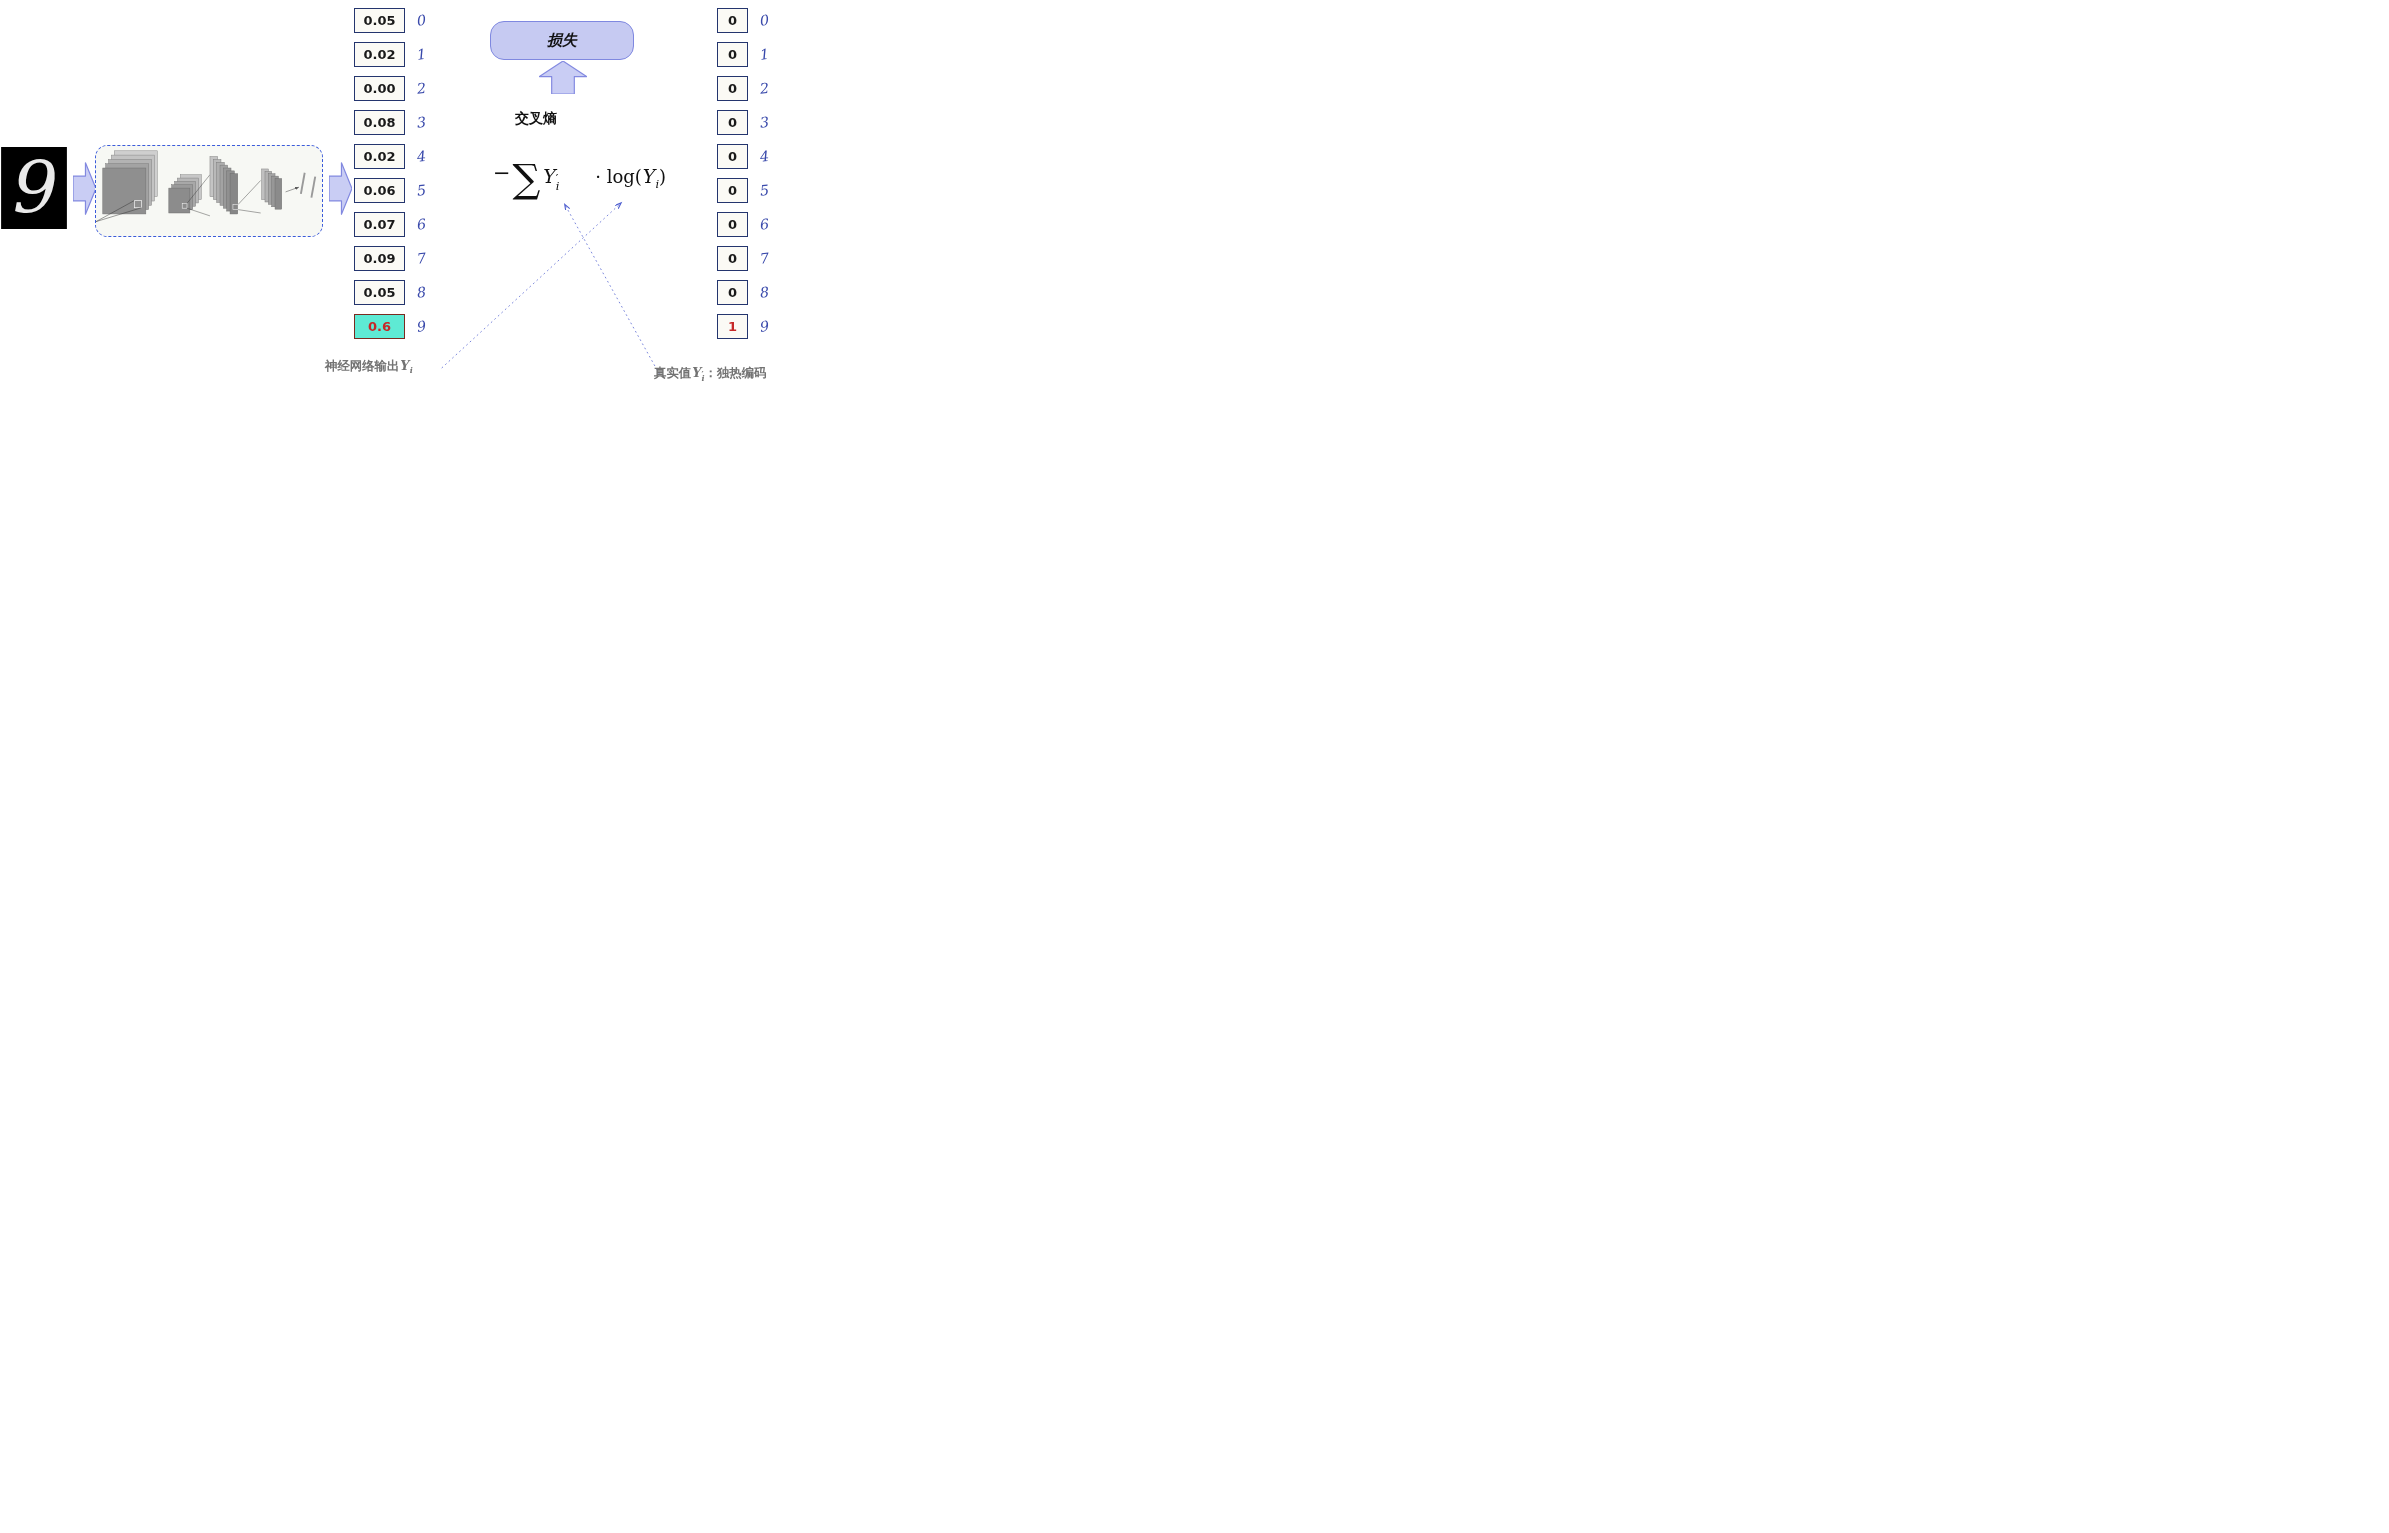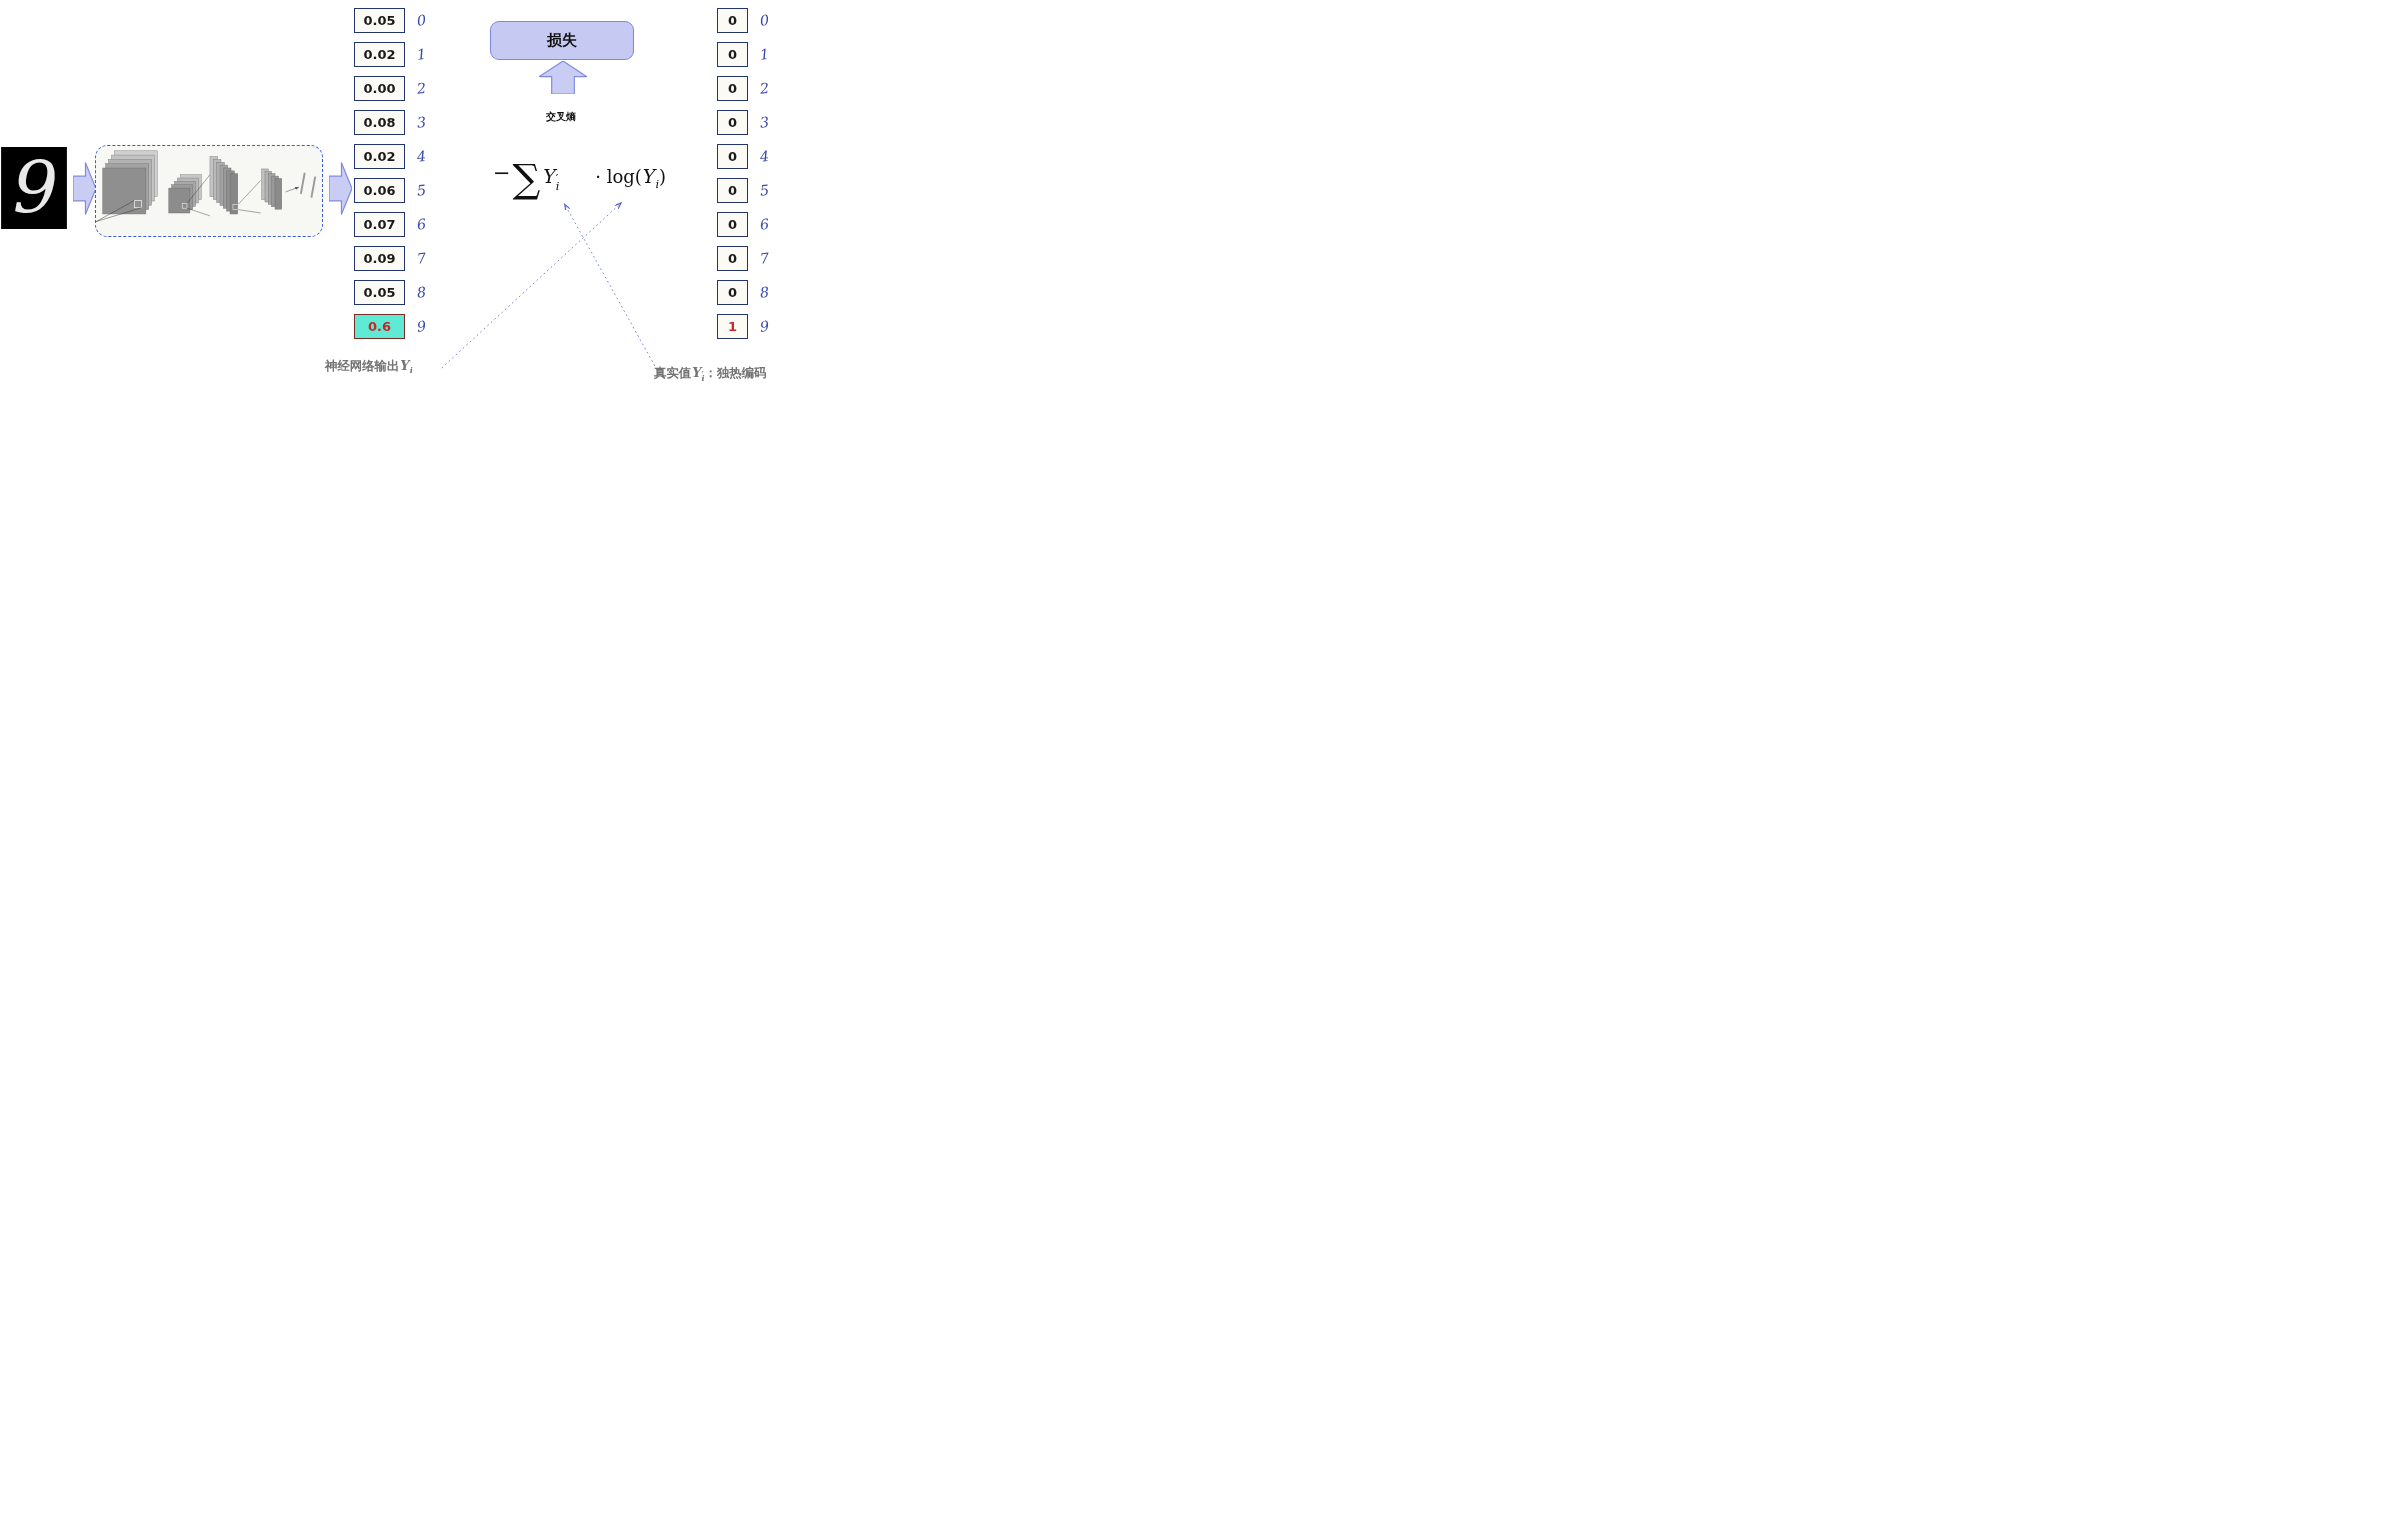--- a/index.html
+++ b/index.html
@@ -26,25 +26,25 @@
   .vbox{width:51px;height:25px;border:1.4px solid #24356e;background:#fbfaf5;box-sizing:border-box;
         display:flex;align-items:center;justify-content:center;
         font:700 13px "DejaVu Sans",sans-serif;color:#1a1a1a;}
   .onehot .vbox{width:31px;}
   .idx{font:italic 14.3px "DejaVu Serif",serif;color:#3949ab;transform:rotate(-6deg);min-width:14.3px;}
   .col .row:last-child .vbox{color:#c62828;}
   .outputs .row:last-child .vbox{border-color:#7a2a20;background:#5eead4;}
 
   
   .loss-box{position:absolute;left:490px;top:21px;width:142px;height:37px;
-            background:#c6caf2;border:1.2px solid #7f88e0;border-radius:9px;
+            background:#c6caf2;border:1.2px solid #7f88e0;border-radius:14px;
             display:flex;align-items:center;justify-content:center;
-            font-weight:700;font-size:15px;color:#111;}
-  .ce-label{position:absolute;left:490px;top:110px;width:142px;text-align:center;
-            font-weight:700;font-size:10px;color:#111;}
+            font-weight:700;font-size:15px;color:#111;font-style:italic;}
+  .ce-label{position:absolute;left:465px;top:110px;width:142px;text-align:center;
+            font-weight:700;font-size:14px;color:#111;}
 
   
   .formula{position:absolute;left:493px;top:161px;white-space:nowrap;color:#101010;
            font-family:"DejaVu Serif",serif;font-size:19px;}
   .f-minus{font-size:21px;vertical-align:2.9px;}
   .f-sigma{font-size:39px;line-height:0;vertical-align:-9.6px;padding:0 2.9px 0 1.9px;}
   .it{font-style:italic;}
   .f-var{font-size:19px;}
   .f-stack{display:inline-block;vertical-align:-6.7px;line-height:0.62;font-size:11.5px;text-align:left;}
   .f-stack span{display:block;}

